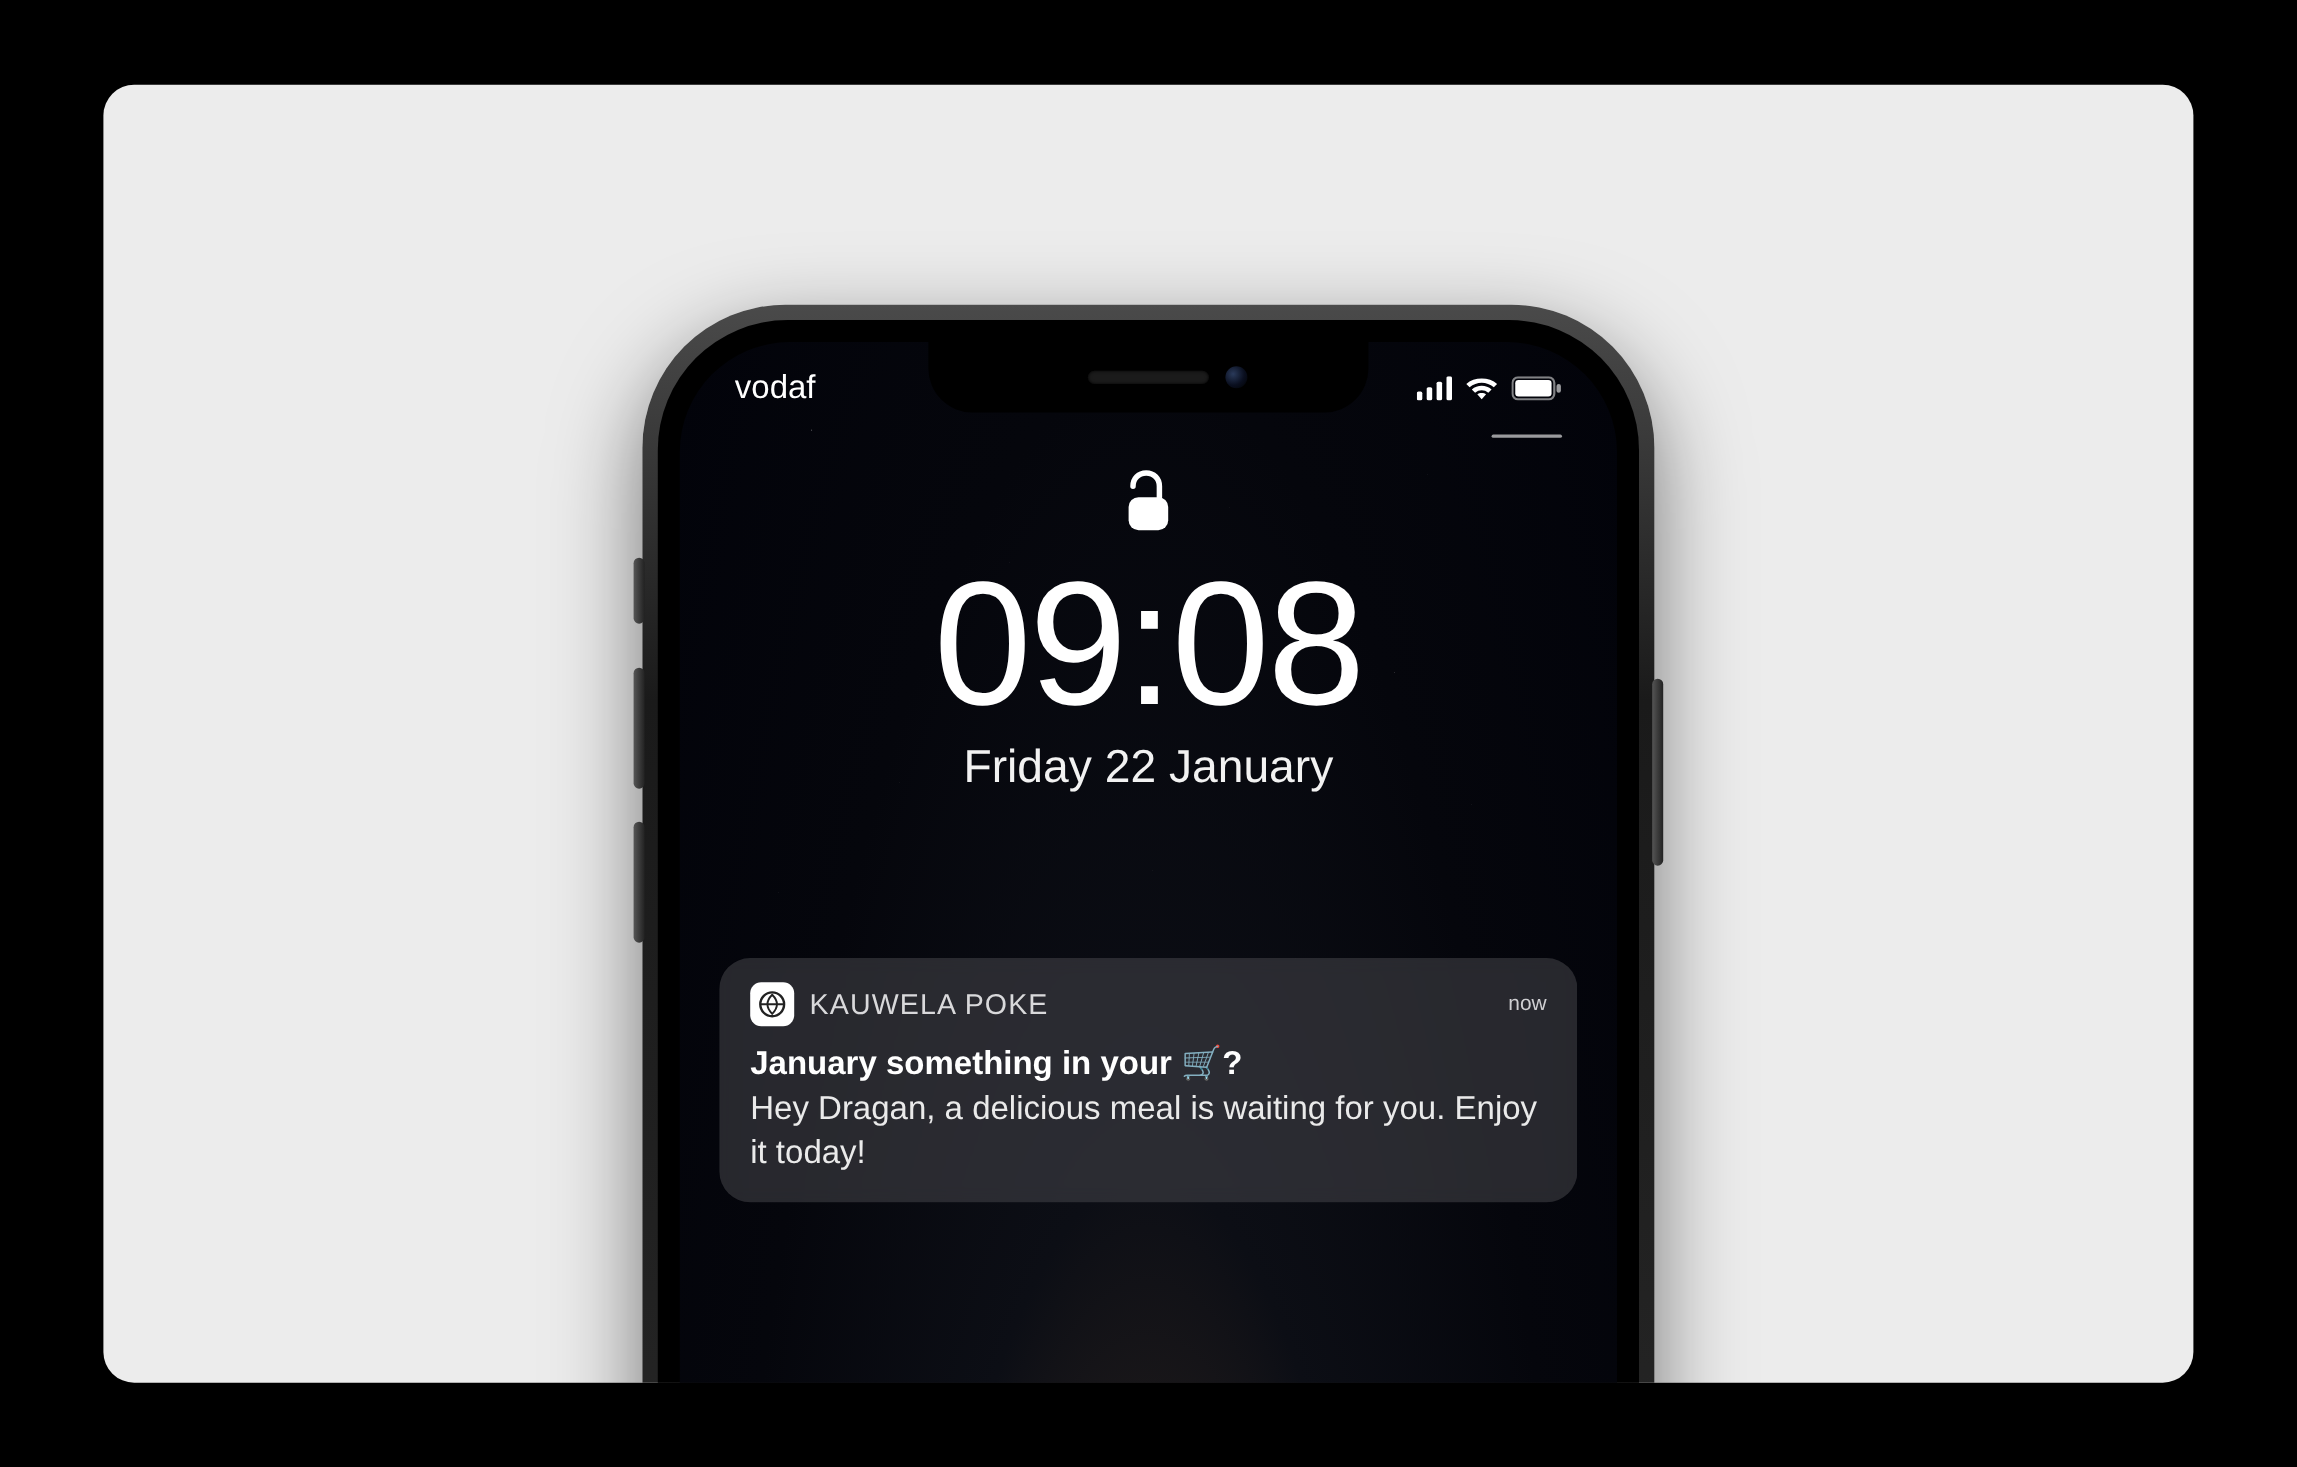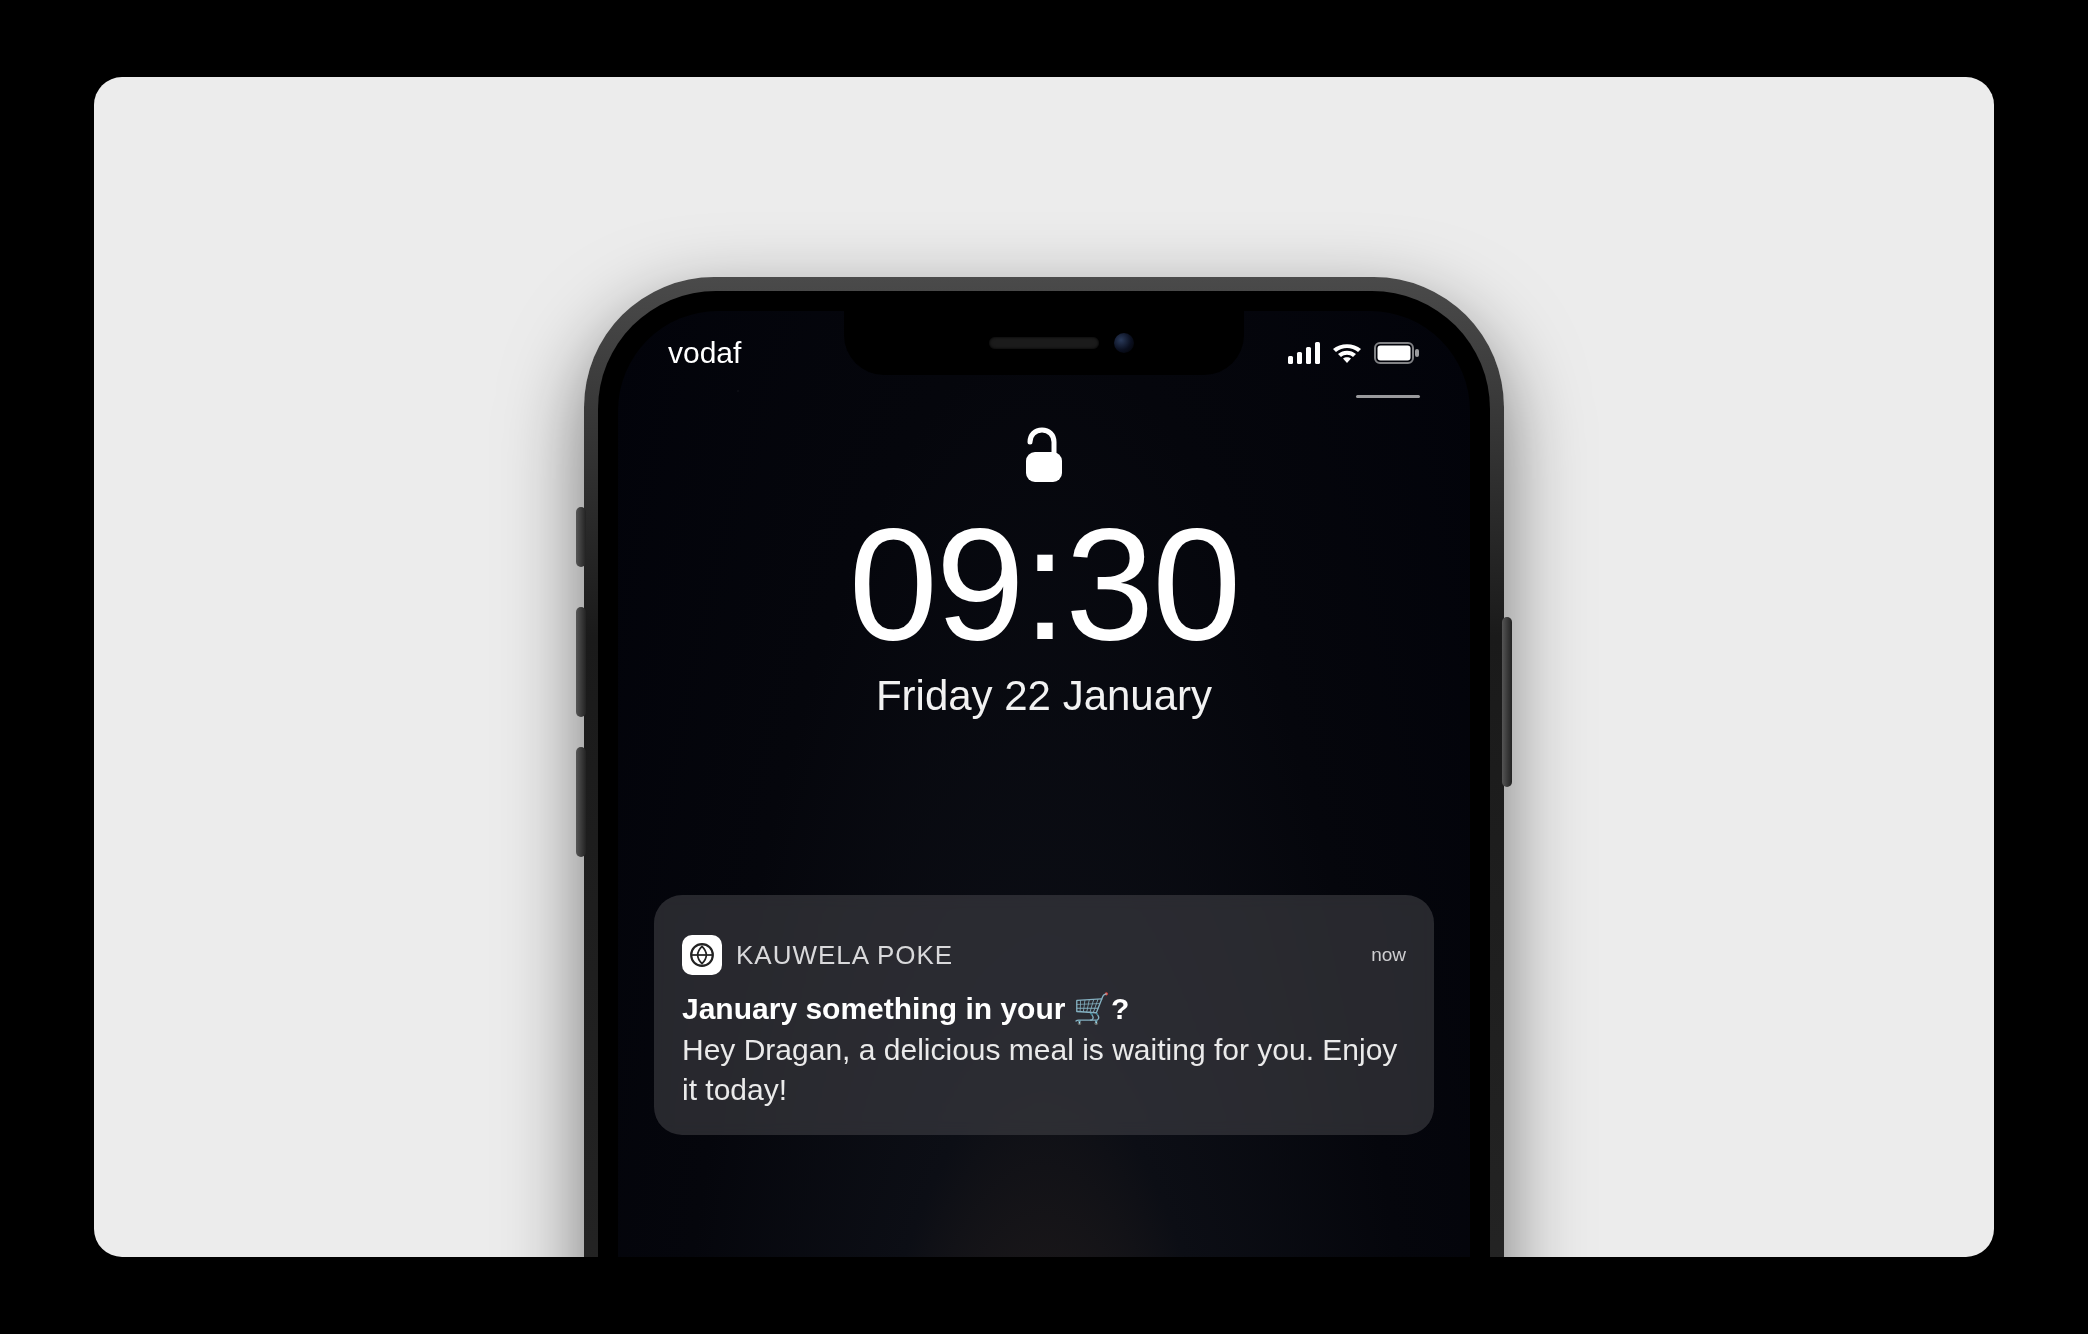--- a/index.html
+++ b/index.html
@@ -157,24 +157,23 @@
   }
 
   
   .notification {
     position: absolute;
     left: 36px; right: 36px;
     top: 560px;
     background: rgba(70,70,75,0.55);
     backdrop-filter: blur(8px);
     border-radius: 28px;
-    padding: 40px 28px 26px 28px;
+    padding: 22px 28px 26px 28px;
     color: #eaeaea;
     z-index: 4;
-    margin-top: 24px;
   }
   .notif-header {
     display: flex;
     align-items: center;
     gap: 14px;
     margin-bottom: 14px;
   }
   .app-icon {
     width: 40px; height: 40px; border-radius: 10px;
     background: #fff;
@@ -257,21 +256,21 @@
           <div class="status-underline"></div>
         </div>
 
         <div class="lock-area">
           <span class="lock-icon">
             <svg width="44" height="60" viewBox="0 0 44 60">
               <path d="M32 26 V16 C32 9 27 4 20 4 C13 4 8 9 8 16" fill="none" stroke="#fff" stroke-width="5" stroke-linecap="round"></path>
               <rect x="4" y="26" width="36" height="30" rx="9" fill="#fff"></rect>
             </svg>
           </span>
-          <div class="clock">09:30</div>
+          <div class="clock">09:08</div>
           <div class="date">Friday 22 January</div>
         </div>
 
         <div class="notification">
           <div class="notif-header">
             <div class="app-icon">
               <svg viewBox="0 0 24 24">
                   <circle cx="12" cy="12" r="10" fill="none" stroke="#222" stroke-width="2"></circle>
                   <path d="M12 4 C12 4 8 8 8 12 C8 16 12 20 12 20 C12 20 16 16 16 12 C16 8 12 4 12 4 Z" fill="none" stroke="#222" stroke-width="1.6"></path>
                   <line x1="2" y1="12" x2="22" y2="12" stroke="#222" stroke-width="1.6"></line>

